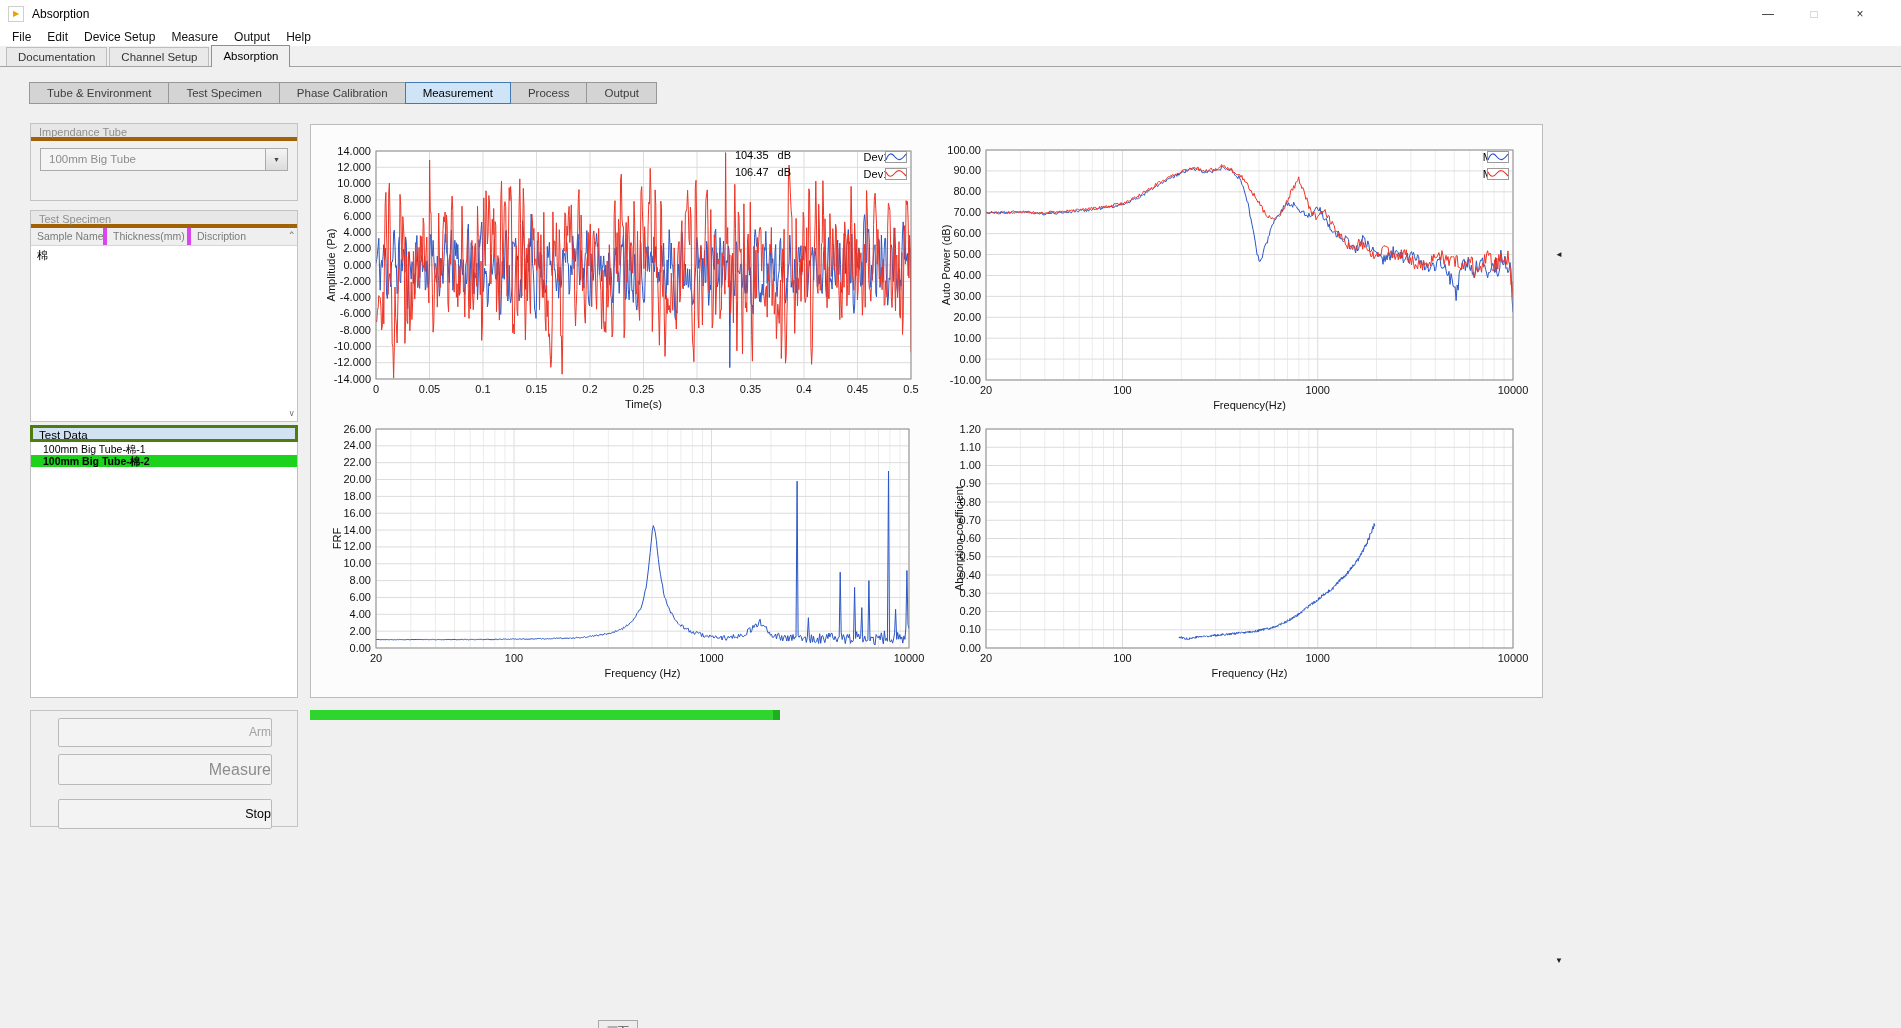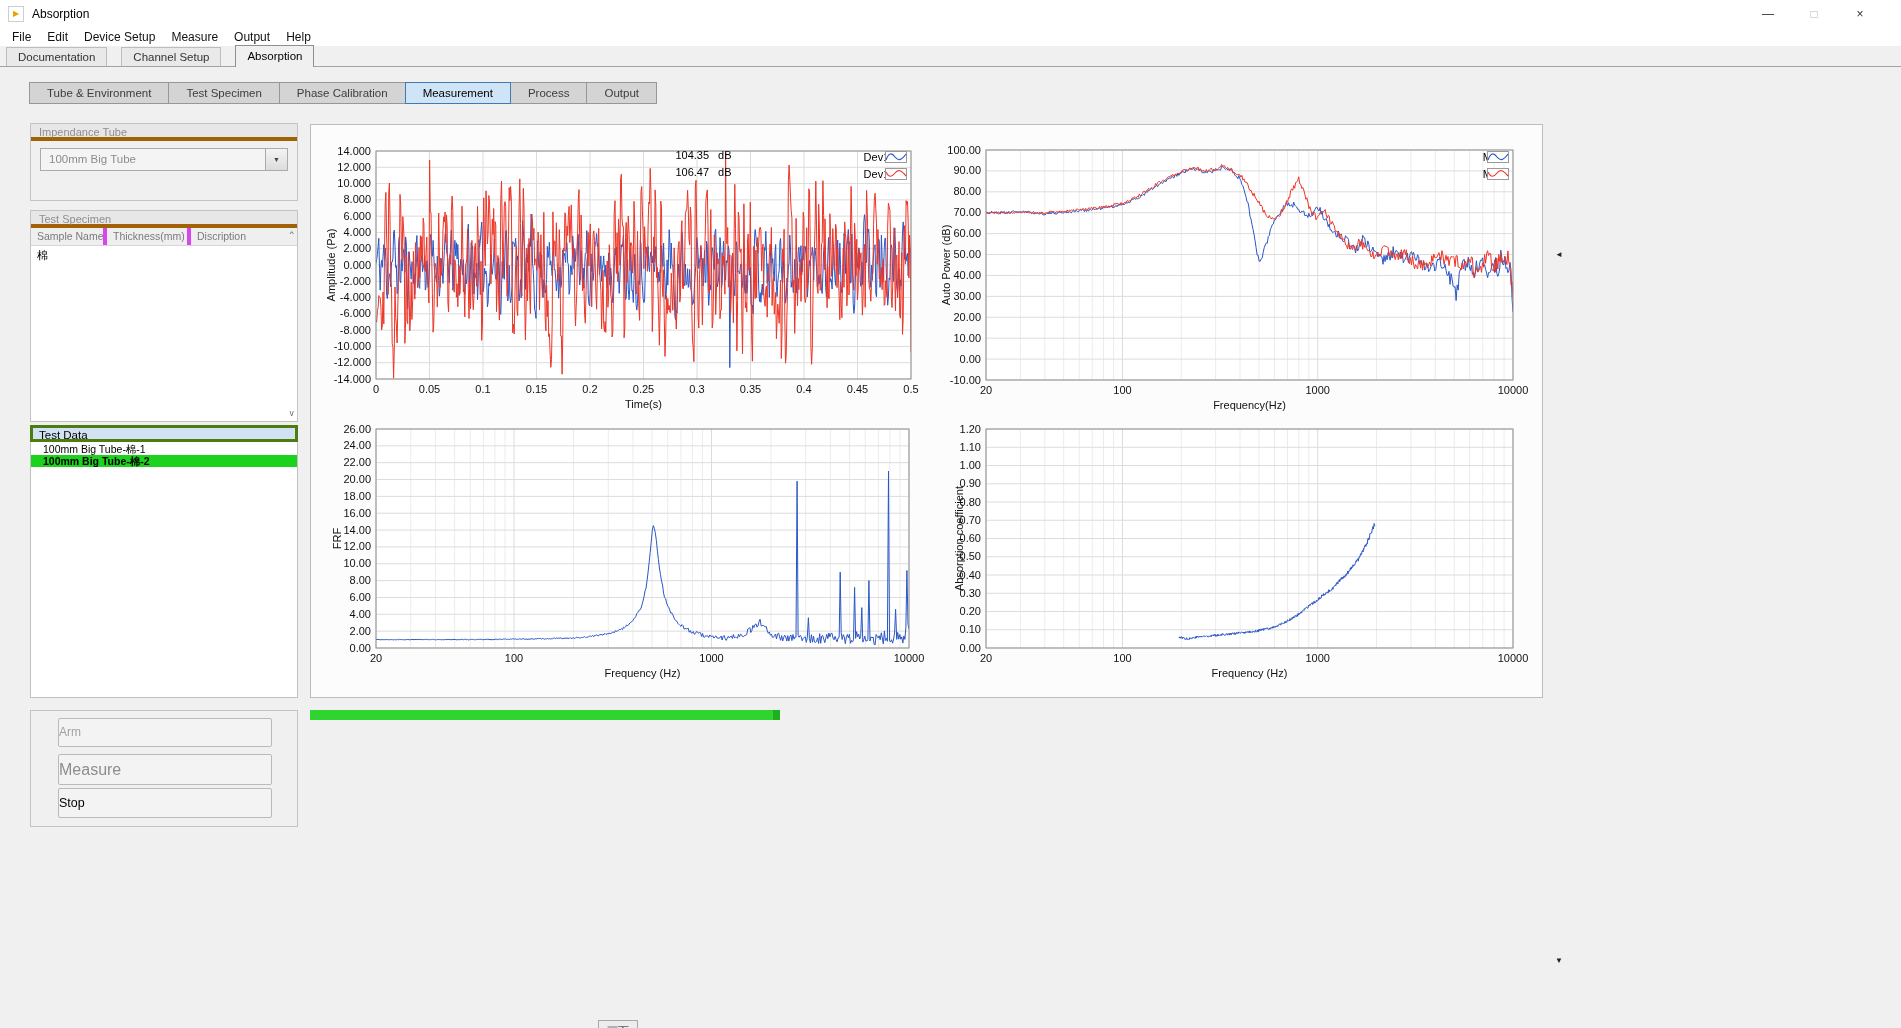--- a/index.html
+++ b/index.html
@@ -9,21 +9,21 @@
   #appicon{position:absolute;left:8px;top:6px;width:16px;height:16px;background:#fff;border:1px solid #cfcfcf;color:#e8a200;font-size:8px;line-height:14px;text-align:center;box-sizing:border-box}
   #titlebar .title{position:absolute;left:32px;top:0;line-height:28px;font-size:12px}
   .wincontrols{position:absolute;right:18px;top:0;height:28px;display:flex}
   .winbtn{width:46px;height:28px;display:flex;align-items:center;justify-content:center;font-size:12px;color:#333;cursor:pointer}
   .winbtn.dim{color:#b8b8b8}
   
   #menubar{position:absolute;left:0;top:28px;width:100%;height:18px;background:#ffffff;display:flex;padding-left:4px;box-sizing:border-box}
   .menu-item{padding:1px 8px 0;font-size:12px;line-height:16px;color:#111;cursor:default}
   
   #tabstrip{position:absolute;left:0;top:46px;width:100%;height:21px;background:#f0f0f0;border-bottom:1px solid #a3a3a3;padding-left:6px;box-sizing:border-box;display:flex;align-items:flex-end}
-  .tab{height:18px;line-height:18px;padding:0 11px;font-size:11.5px;background:#e9e9e9;border:1px solid #bdbdbd;border-bottom:none;margin-right:14px;color:#333;cursor:pointer}
+  .tab{height:18px;line-height:18px;padding:0 11px;font-size:11.5px;background:#e9e9e9;border:1px solid #bdbdbd;border-bottom:none;margin-right:2px;color:#333;cursor:pointer}
   .tab.active{background:#f0f0f0;border-color:#8f8f8f;height:21px;line-height:20px;margin-bottom:-1px;z-index:3;color:#000}
   
   #subtabs{position:absolute;left:30px;top:82px;display:flex}
   .subtab{height:20px;line-height:20px;padding:0 17px;font-size:11.5px;background:#d4d4d4;border:1px solid #979797;margin-left:-1px;color:#3d3d3d;cursor:pointer;white-space:nowrap}
   .subtab.active{background:#cfe4f6;border-color:#3f7ab0;color:#000;position:relative;z-index:2}
   
   .group-header{height:17px;box-sizing:border-box;padding:2px 0 0 8px;font-size:11px;color:#8f8f8f;background:#e7e7e7;border-bottom:4px solid #a16207}
   #impedance-group{position:absolute;left:30px;top:123px;width:268px;height:78px;border:1px solid #c3c3c3;box-sizing:border-box;background:#f0f0f0}
   .dropdown{position:absolute;left:9px;top:24px;width:248px;height:23px;box-sizing:border-box;background:#f4f4f4;border:1px solid #ababab;font-size:11.5px;color:#8c8c8c;line-height:21px;padding-left:8px;cursor:pointer}
   .dd-btn{position:absolute;right:0;top:0;bottom:0;width:21px;background:linear-gradient(#f4f4f4,#dcdcdc);border-left:1px solid #ababab;font-size:7px;color:#444;text-align:center;line-height:21px}
@@ -33,28 +33,28 @@
   .spec-col.c0{width:76px}.spec-col.c1{width:84px}.spec-col.c2{flex:1;border-right:none}
   .spec-row{font-size:11px;color:#000;padding:2px 0 0 6px;height:15px}
   .caret{position:absolute;right:3px;font-size:8px;color:#666;font-family:"DejaVu Sans Mono",monospace;cursor:pointer}
   .caret.top{top:20px}.caret.bottom{bottom:3px}
   #testdata-header{position:absolute;left:30px;top:425px;width:268px;height:17px;box-sizing:border-box;background:#d2e2f3;border:3px solid #4d7c0f;font-size:11.5px;padding:1px 0 0 6px;color:#000}
   #testdata-list{position:absolute;left:30px;top:442px;width:268px;height:256px;box-sizing:border-box;background:#fff;border:1px solid #c0c0c0;border-top:none;padding-top:1px}
   .td-item{height:12px;line-height:12px;font-size:10.5px;padding-left:12px;white-space:nowrap;overflow:hidden;cursor:pointer}
   .td-item.selected{background:#1dd21d}
   
   #buttons-panel{position:absolute;left:30px;top:710px;width:268px;height:117px;border:1px solid #c3c3c3;box-sizing:border-box}
-  .panel-btn{position:absolute;left:27px;width:214px;background:#f3f3f3;border:1px solid #bababa;border-radius:2px;text-align:left;box-sizing:border-box;cursor:pointer}
+  .panel-btn{position:absolute;left:27px;width:214px;background:#f3f3f3;border:1px solid #bababa;border-radius:2px;text-align:right;box-sizing:border-box;cursor:pointer}
   #btn-arm{top:7px;height:29px;line-height:27px;font-size:12px;color:#a2a2a2}
   #btn-measure{top:43px;height:31px;line-height:29px;font-size:16px;color:#8d8d8d}
-  #btn-stop{top:77px;height:30px;line-height:28px;font-size:12.5px;color:#000}
+  #btn-stop{top:88px;height:30px;line-height:28px;font-size:12.5px;color:#000}
   
   #main-panel{position:absolute;left:310px;top:124px;width:1233px;height:574px;background:#fcfcfc;border:1px solid #bcbcbc;box-sizing:border-box}
   #main-panel svg{position:absolute}
-  .readouts{position:absolute;left:305px;top:24px;width:175px;text-align:center}
+  .readouts{position:absolute;left:305px;top:24px;width:175px;text-align:right}
   .ro-row{height:17px;font-size:11px}
   .ro-unit{display:inline-block;margin-left:9px}
   .legend{position:absolute;display:flex;flex-direction:column;gap:3px}
   #legend-c1{top:25px;right:635px}
   #legend-c2{top:25px;right:33px}
   .lg-row{display:flex;align-items:center;justify-content:flex-end;gap:5px;font-size:11px;height:14px;cursor:pointer}
   
   #progress{position:absolute;left:310px;top:710px;width:470px;height:10px;background:#2fd42f}
   #progress .cap{position:absolute;right:0;top:0;width:7px;height:100%;background:#1fae1f}
   

